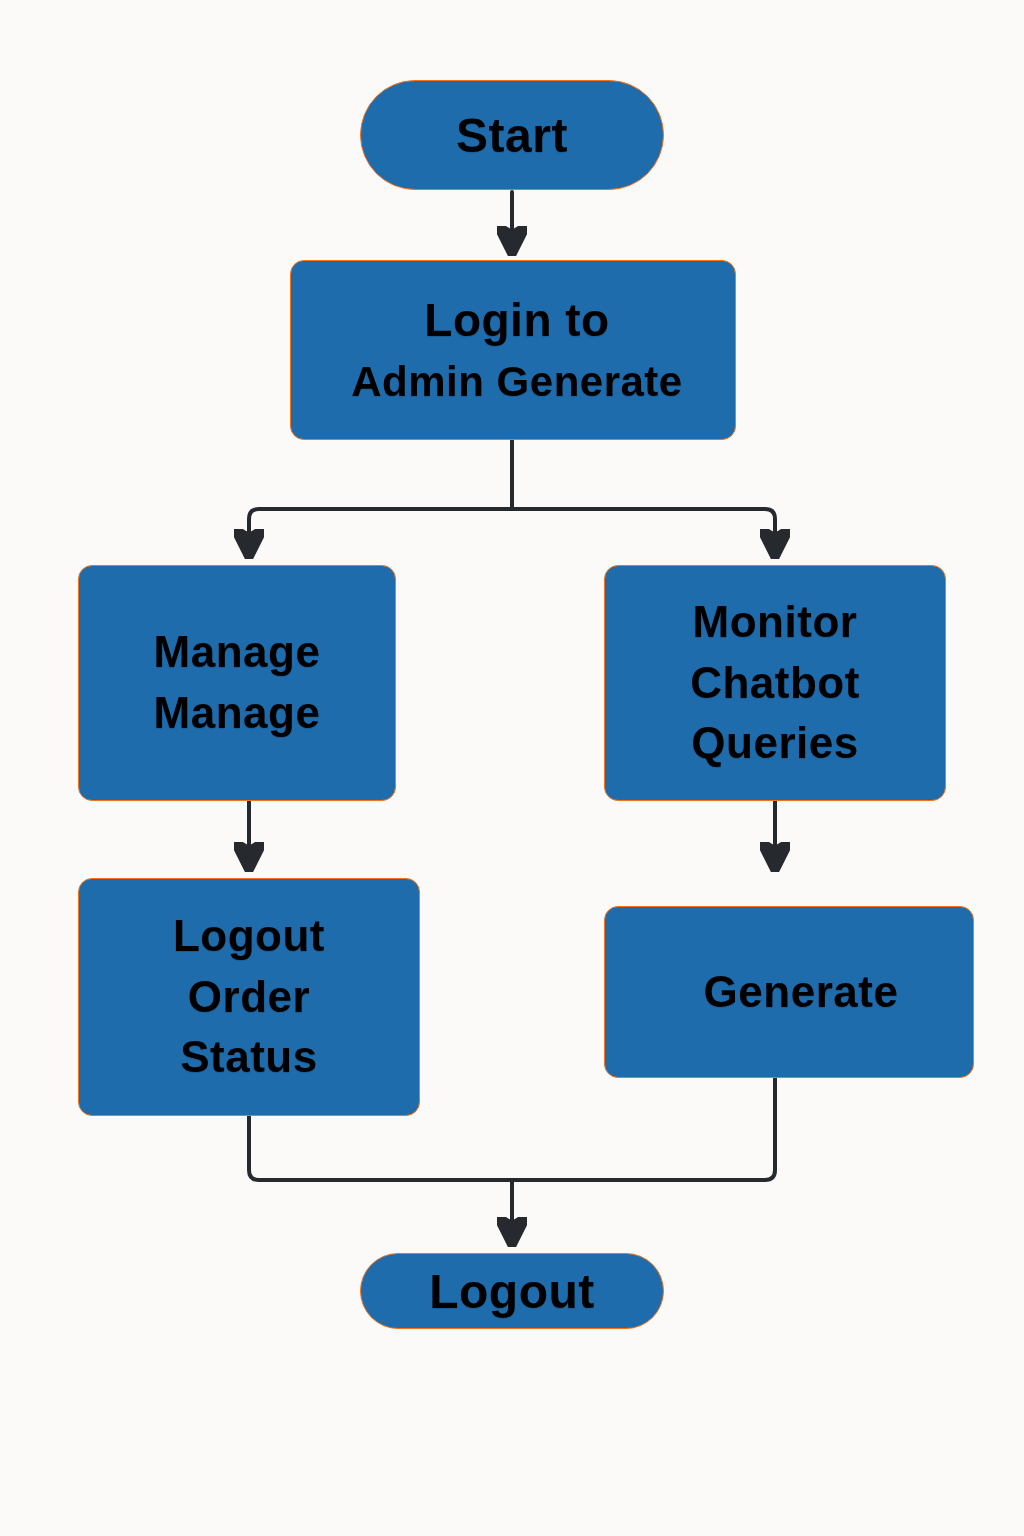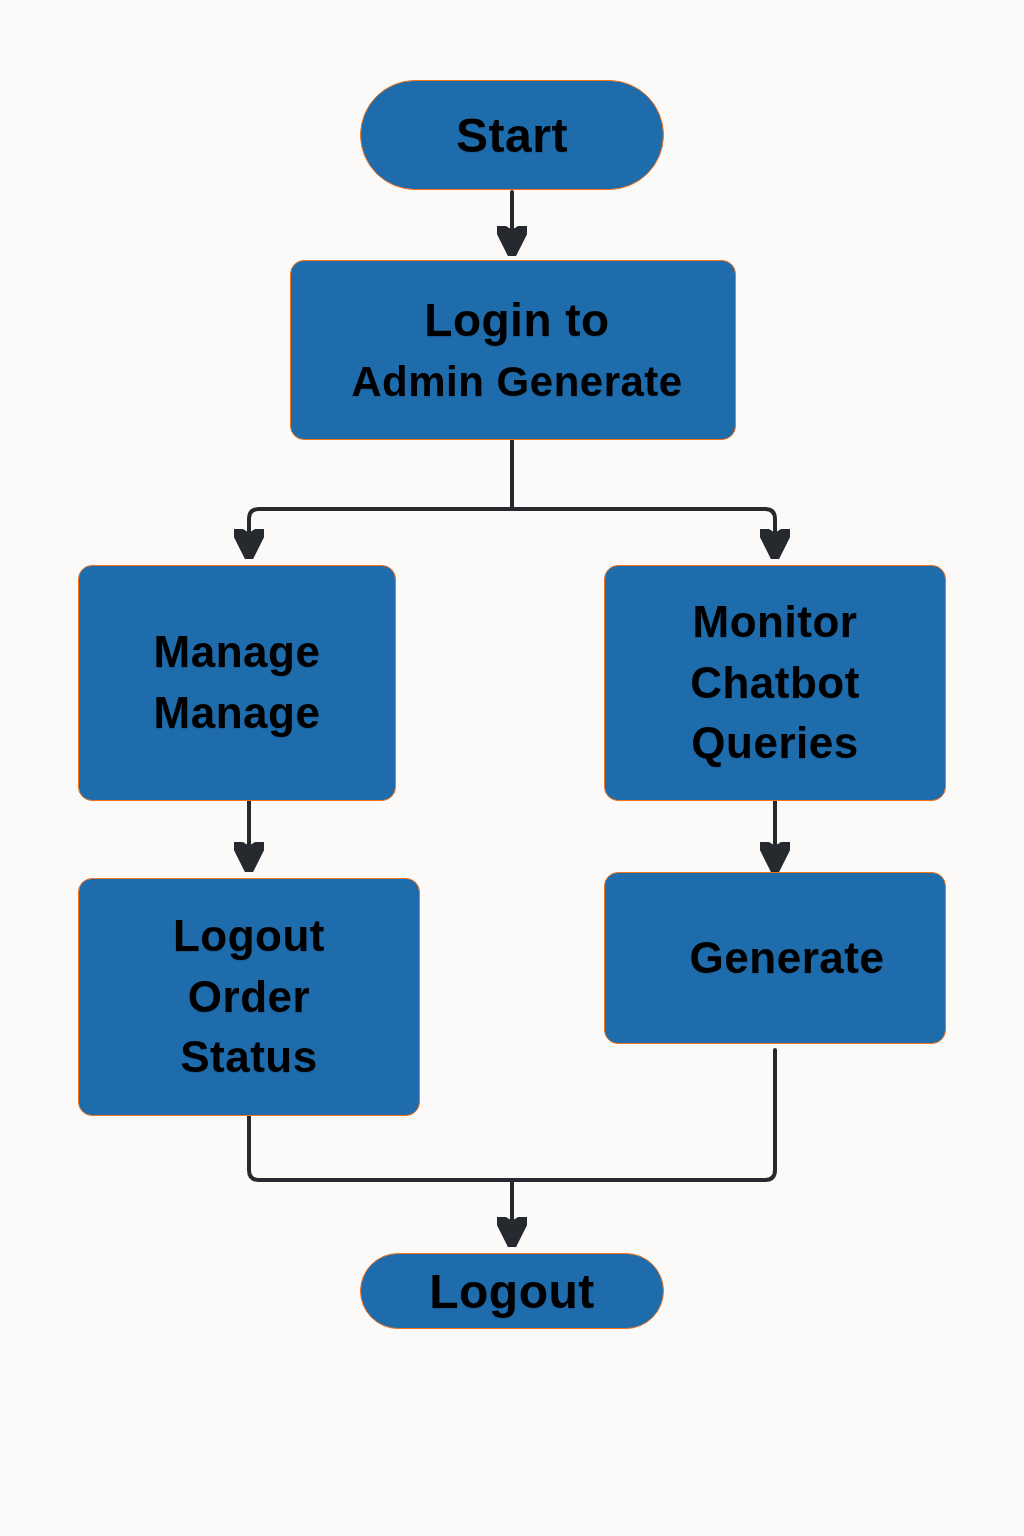--- a/index.html
+++ b/index.html
@@ -53,21 +53,21 @@
     font-size: 44px;
     line-height: 1.38;
   }
   #node-start   { left: 360px; top:  80px; width: 304px; height: 110px; }
   #node-login   { left: 290px; top: 260px; width: 446px; height: 180px; padding-left: 8px; }
   #node-login .line-0 { font-size: 46px; }
   #node-login .line-1 { font-size: 42px; }
   #node-manage  { left:  78px; top: 565px; width: 318px; height: 236px; }
   #node-monitor { left: 604px; top: 565px; width: 342px; height: 236px; }
   #node-check   { left:  78px; top: 878px; width: 342px; height: 238px; }
-  #node-generate{ left: 604px; top: 872px; width: 342px; height: 172px; padding-left: 24px; }
+  #node-generate{ left: 604px; top: 906px; width: 370px; height: 172px; padding-left: 24px; }
   #node-logout  { left: 360px; top: 1253px; width: 304px; height: 76px; }
 </style>
 </head>
 <body>
 
 <div class="canvas">
 
   <svg class="edge-layer" viewBox="0 0 1024 1536" xmlns="http://www.w3.org/2000/svg">
     <defs>
       <marker id="arrow" viewBox="0 0 12 12" refX="9" refY="6" markerWidth="7.5" markerHeight="7.5" orient="auto-start-reverse">

